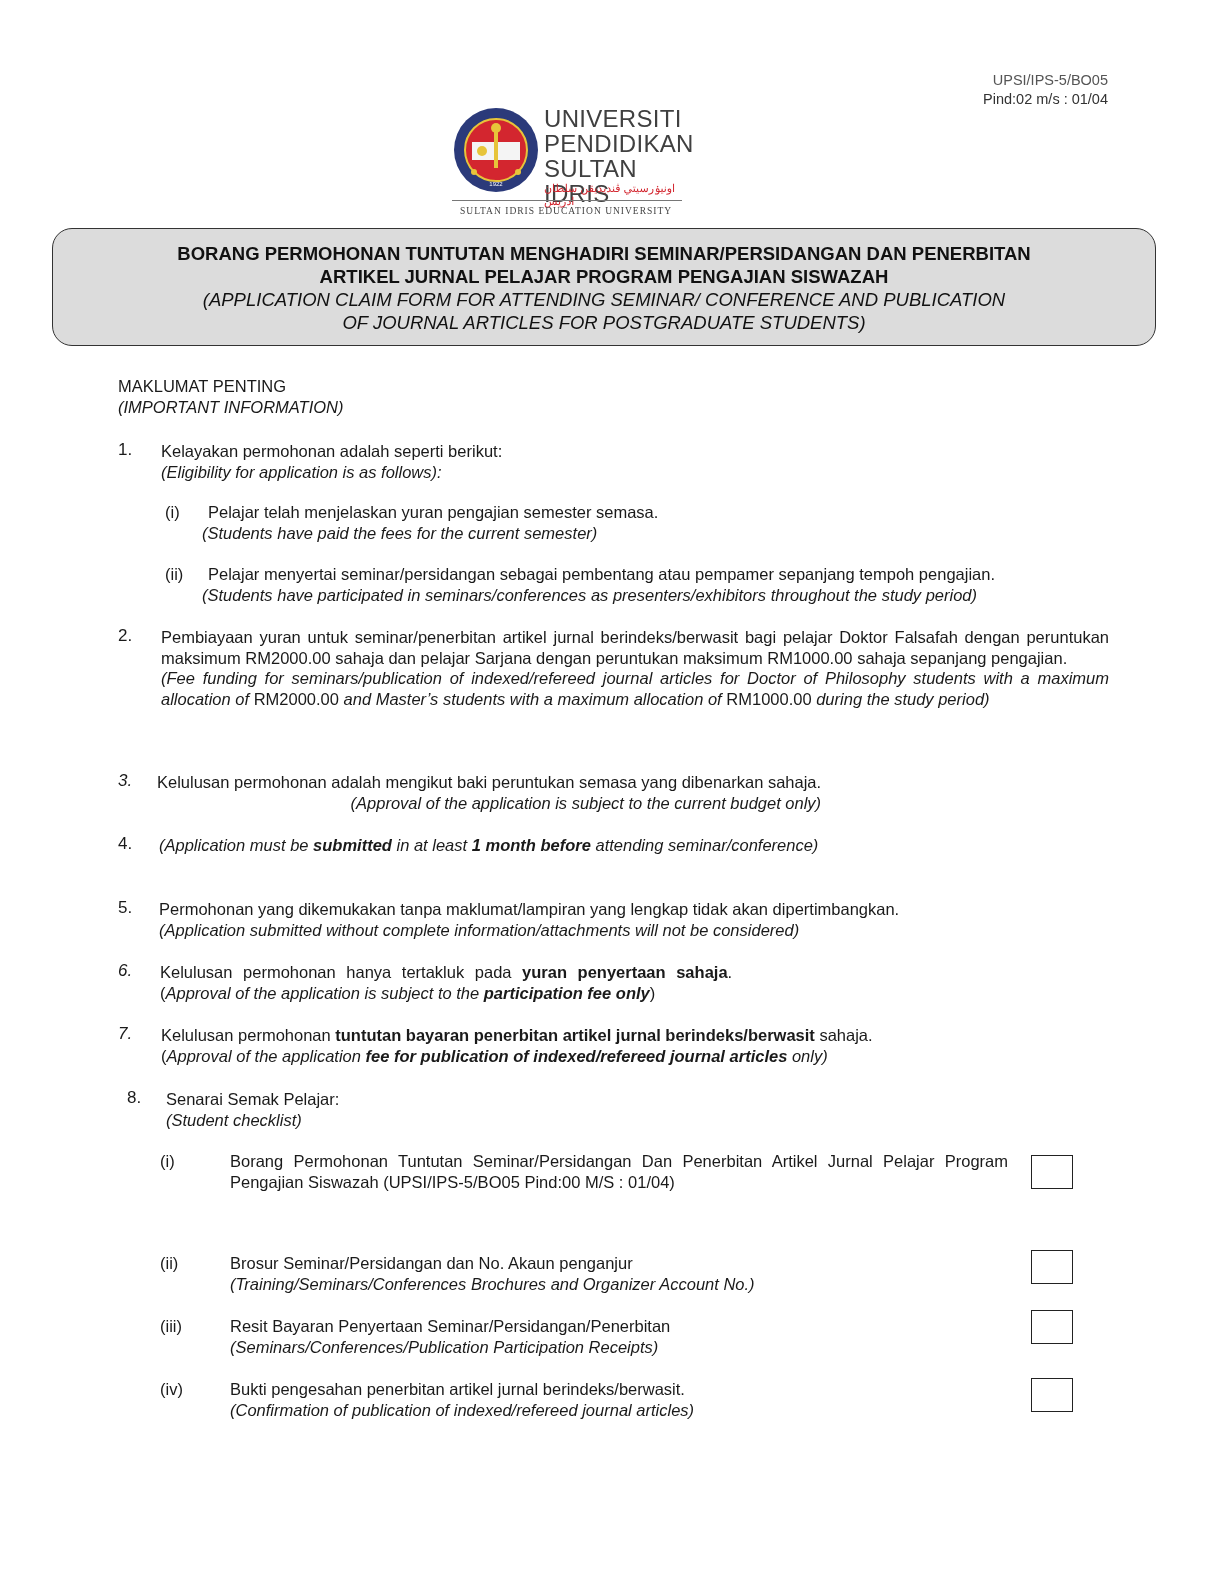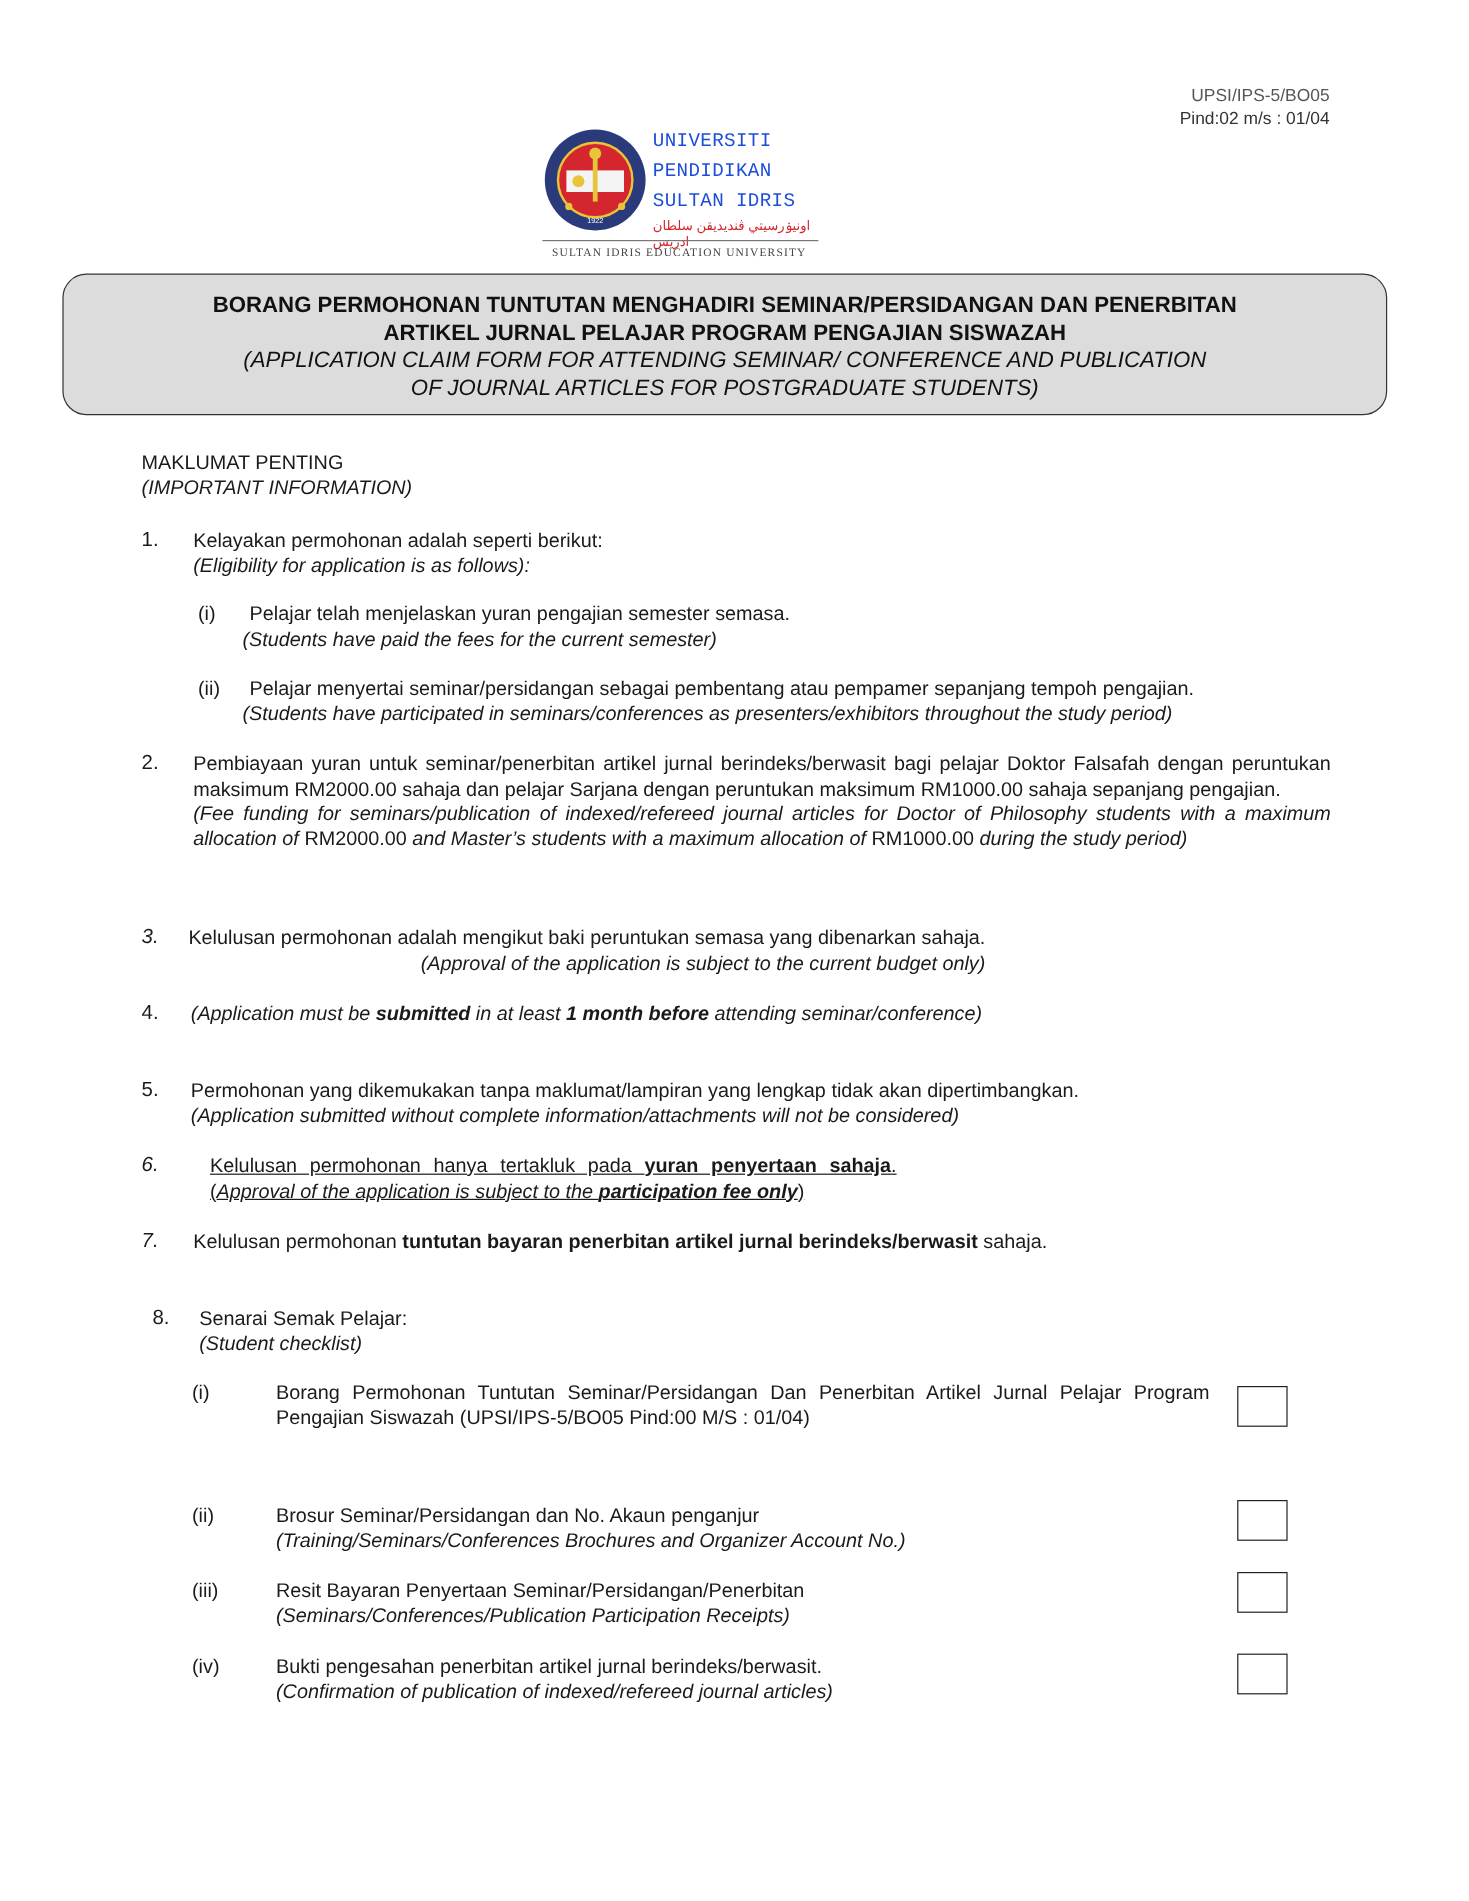--- a/index.html
+++ b/index.html
@@ -37,21 +37,21 @@
     <circle cx="44" cy="46" r="42" fill="#2b3a7a"></circle>
     <circle cx="44" cy="46" r="31" fill="#d3262f" stroke="#e7c43a" stroke-width="2"></circle>
     <rect x="20" y="38" width="48" height="18" fill="#f4f4f4"></rect>
     <rect x="42" y="20" width="4" height="44" fill="#e7c43a"></rect>
     <circle cx="44" cy="24" r="5" fill="#e7c43a"></circle>
     <circle cx="30" cy="47" r="5" fill="#e7c43a"></circle>
     <circle cx="22" cy="68" r="3" fill="#e7c43a"></circle>
     <circle cx="66" cy="68" r="3" fill="#e7c43a"></circle>
     <text x="44" y="82" font-size="6" fill="#fff" text-anchor="middle" font-family="Liberation Sans, sans-serif">1922</text>
   </svg>
-  <div class="abs" style="left:92px;top:2px;color:#1d4ed8;font-family:Liberation Mono, monospace;font-size:16px;line-height:25px;letter-spacing:0.3px;">
+  <div class="abs" style="left:92px;top:2px;color:#404040;font-family:Liberation Sans, sans-serif;font-size:24px;line-height:25px;letter-spacing:0.3px;">
     <div>UNIVERSITI</div>
     <div>PENDIDIKAN</div>
     <div>SULTAN IDRIS</div>
   </div>
   <div class="abs" style="left:92px;top:78px;color:#d3262f;font-size:11px;">اونيۏرسيتي ڤنديديقن سلطان ادريس</div>
   <div class="abs" style="left:0;top:96px;width:230px;border-top:1px solid #777;"></div>
   <div class="abs" style="left:8px;top:102px;color:#444;font-family:'Liberation Serif',serif;font-size:9.5px;letter-spacing:1px;">SULTAN IDRIS EDUCATION UNIVERSITY</div>
 </div>
 
 <div class="title-box">
@@ -99,28 +99,29 @@
   <div class="it"><span>(Application must be </span><span class="bd">submitted</span><span> in at least </span><span class="bd">1 month before</span><span> attending seminar/conference)</span></div>
 </div>
 
 <div class="num" style="left:118px;top:898px;">5.</div>
 <div class="item" style="left:159px;top:899px;">
   <div>Permohonan yang dikemukakan tanpa maklumat/lampiran yang lengkap tidak akan dipertimbangkan.</div>
   <div class="it">(Application submitted without complete information/attachments will not be considered)</div>
 </div>
 
 <div class="num it" style="left:118px;top:961px;">6.</div>
-<div class="item" style="left:175px;top:962px;text-decoration:underline;">
+<div class="item" style="left:160px;top:962px;">
   <div style="word-spacing:6px;"><span>Kelulusan permohonan hanya tertakluk pada </span><span class="bd">yuran penyertaan sahaja</span><span>.</span></div>
   <div><span>(</span><span class="it">Approval of the application is subject to the </span><span class="it bd">participation fee only</span><span>)</span></div>
 </div>
 
 <div class="num it" style="left:118px;top:1024px;">7.</div>
 <div class="item" style="left:161px;top:1025px;">
   <div><span>Kelulusan permohonan </span><span class="bd">tuntutan bayaran penerbitan artikel jurnal berindeks/berwasit</span><span> sahaja.</span></div>
+  <div><span>(</span><span class="it">Approval of the application </span><span class="it bd">fee for publication of indexed/refereed journal articles</span><span class="it"> only)</span></div>
 </div>
 
 <div class="num" style="left:127px;top:1088px;">8.</div>
 <div class="item" style="left:166px;top:1089px;">
   <div>Senarai Semak Pelajar:</div>
   <div class="it">(Student checklist)</div>
 </div>
 
 <div class="item" style="left:160px;top:1151px;">(i)</div>
 <div class="item" style="left:230px;top:1151px;width:778px;">

